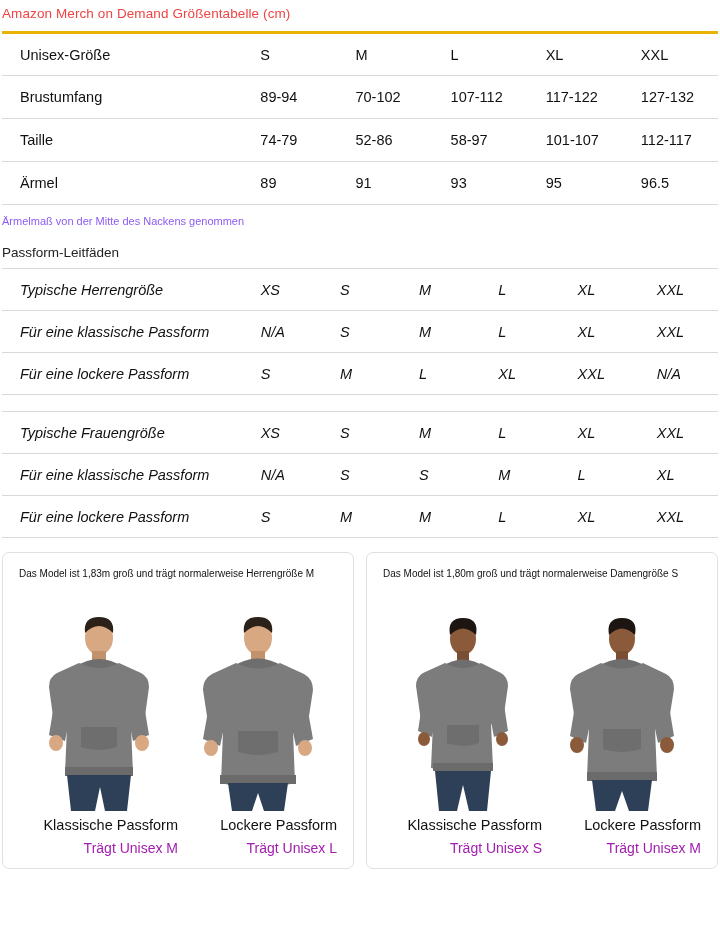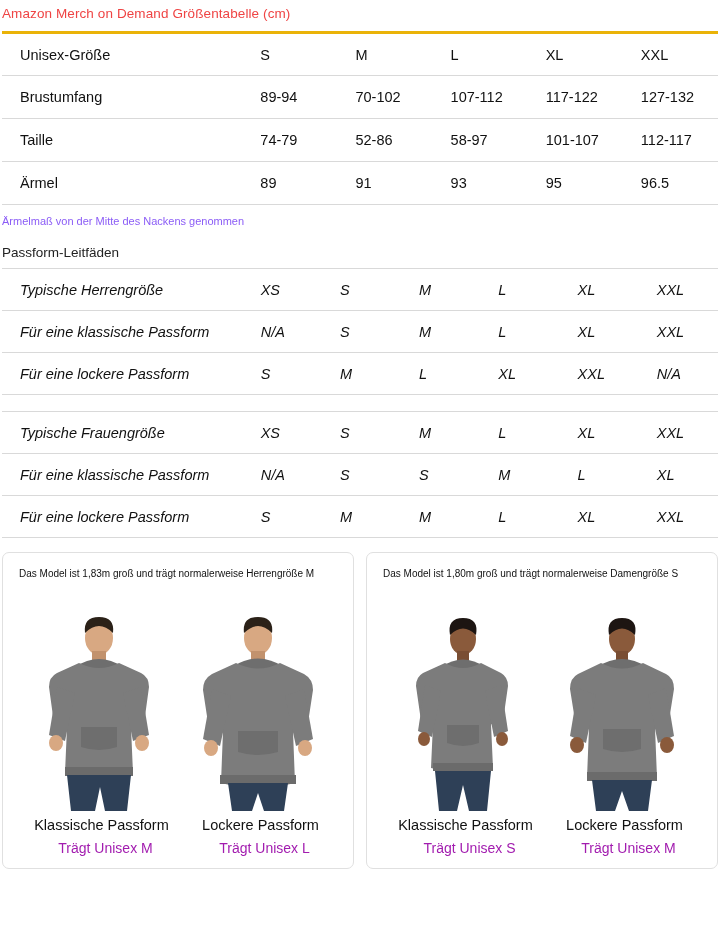--- a/index.html
+++ b/index.html
@@ -90,21 +90,21 @@
     align-items: flex-end;
     height: 196px;
     margin-top: 6px;
   }
   .figure { width: 152px; height: 196px; position: relative; }
   .fig-captions {
     display: flex;
   }
   .fig-cap {
     width: 50%;
-    text-align: center;
+    text-align: right;
     padding-left: 6px;
   }
   .fig-cap .cap-main {
     font-size: 14.5px;
     color: #111;
     padding-top: 6px;
     white-space: nowrap;
   }
   .fig-cap .cap-sub {
     font-size: 14px;

